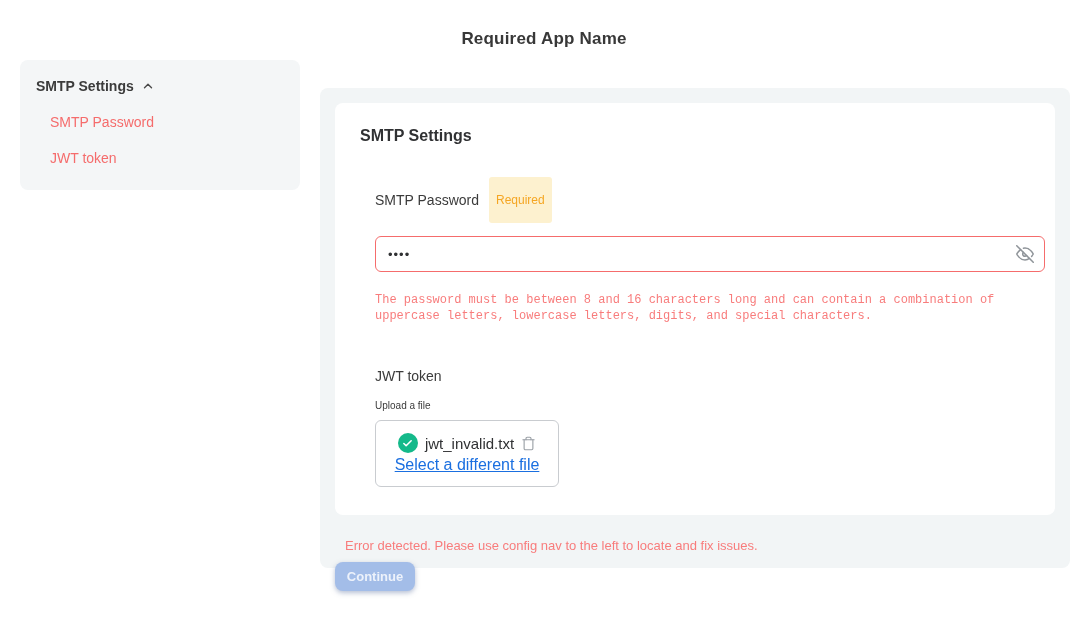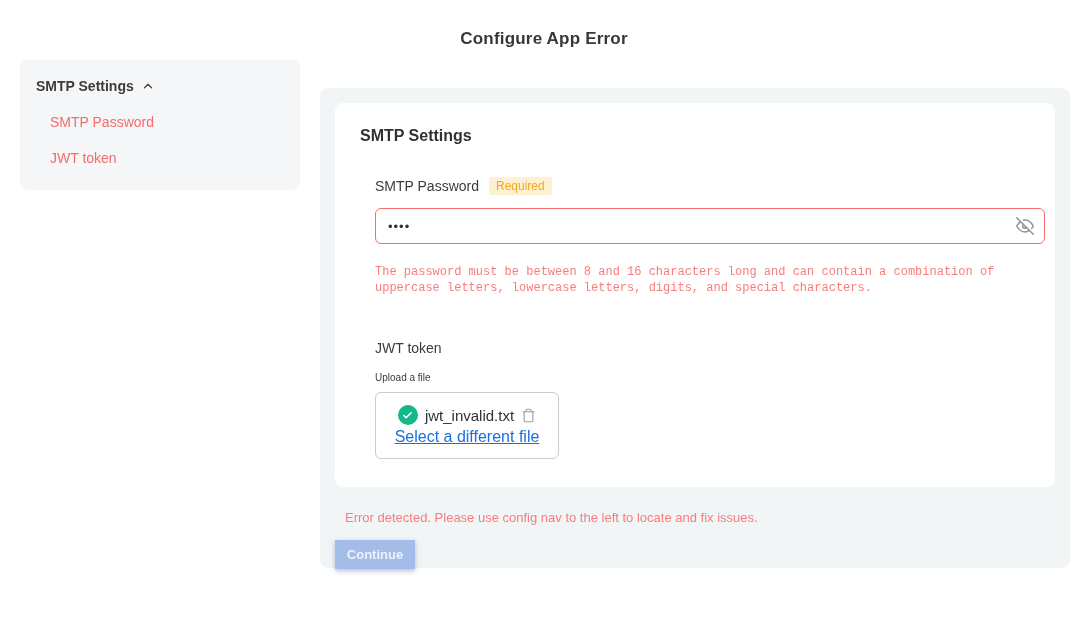--- a/index.html
+++ b/index.html
@@ -60,21 +60,21 @@
   .form-body { margin-left:25px; margin-right:25px; }
 
   .label-row {
     margin-top:32px;
     display:flex; align-items:center; gap:10px;
     font-size:14px; color:#3b3b3b;
   }
   .badge {
     background:#fdf1cf; color:#f5a623;
     font-size:12px;
-    padding:2px 7px;
+    padding:16px 7px;
     border-radius:3px;
   }
 
   .input-wrap { position:relative; margin-top:13px; width:670px; }
   .pw-input {
     width:670px; height:36px;
     border:1px solid #f56c6c;
     border-radius:6px;
     padding:0 42px 0 12px;
     font-size:13px; letter-spacing:1px; color:#303133;
@@ -125,35 +125,35 @@
   .select-link {
     font-size:16px; color:#1a6fe0;
     text-decoration:underline;
     cursor:pointer;
   }
   .upload-helper { margin-top:8px; font-size:12px; color:#f87c7c; }
 
   .error-msg { margin:23px 0 0 10px; font-size:13px; color:#f87c7c; }
 
   .continue-btn {
-    margin-top:15px;
+    margin-top:9px;
     width:80px; height:29px;
     background:#a3bde8;
     color:#edf2fb;
-    border:none; border-radius:0;
+    border:none; border-radius:8px;
     font-size:13px; font-weight:bold;
     font-family:"Liberation Sans", sans-serif;
     box-shadow:0 2px 5px rgba(110,130,170,0.5);
     cursor:not-allowed;
   }
 </style>
 </head>
 <body>
 
-<div class="page-title">Configure App Error</div>
+<div class="page-title">Required App Name</div>
 
 <div class="sidebar">
   <div class="sidebar-header">
     <span>SMTP Settings</span>
     <span style="display:flex;">
       <svg viewBox="0 0 24 24" fill="none" stroke="#4a4a4a" stroke-width="2.4" stroke-linecap="round" stroke-linejoin="round">
           <polyline points="6 15 12 9 18 15"></polyline>
         </svg>
     </span>
   </div>

